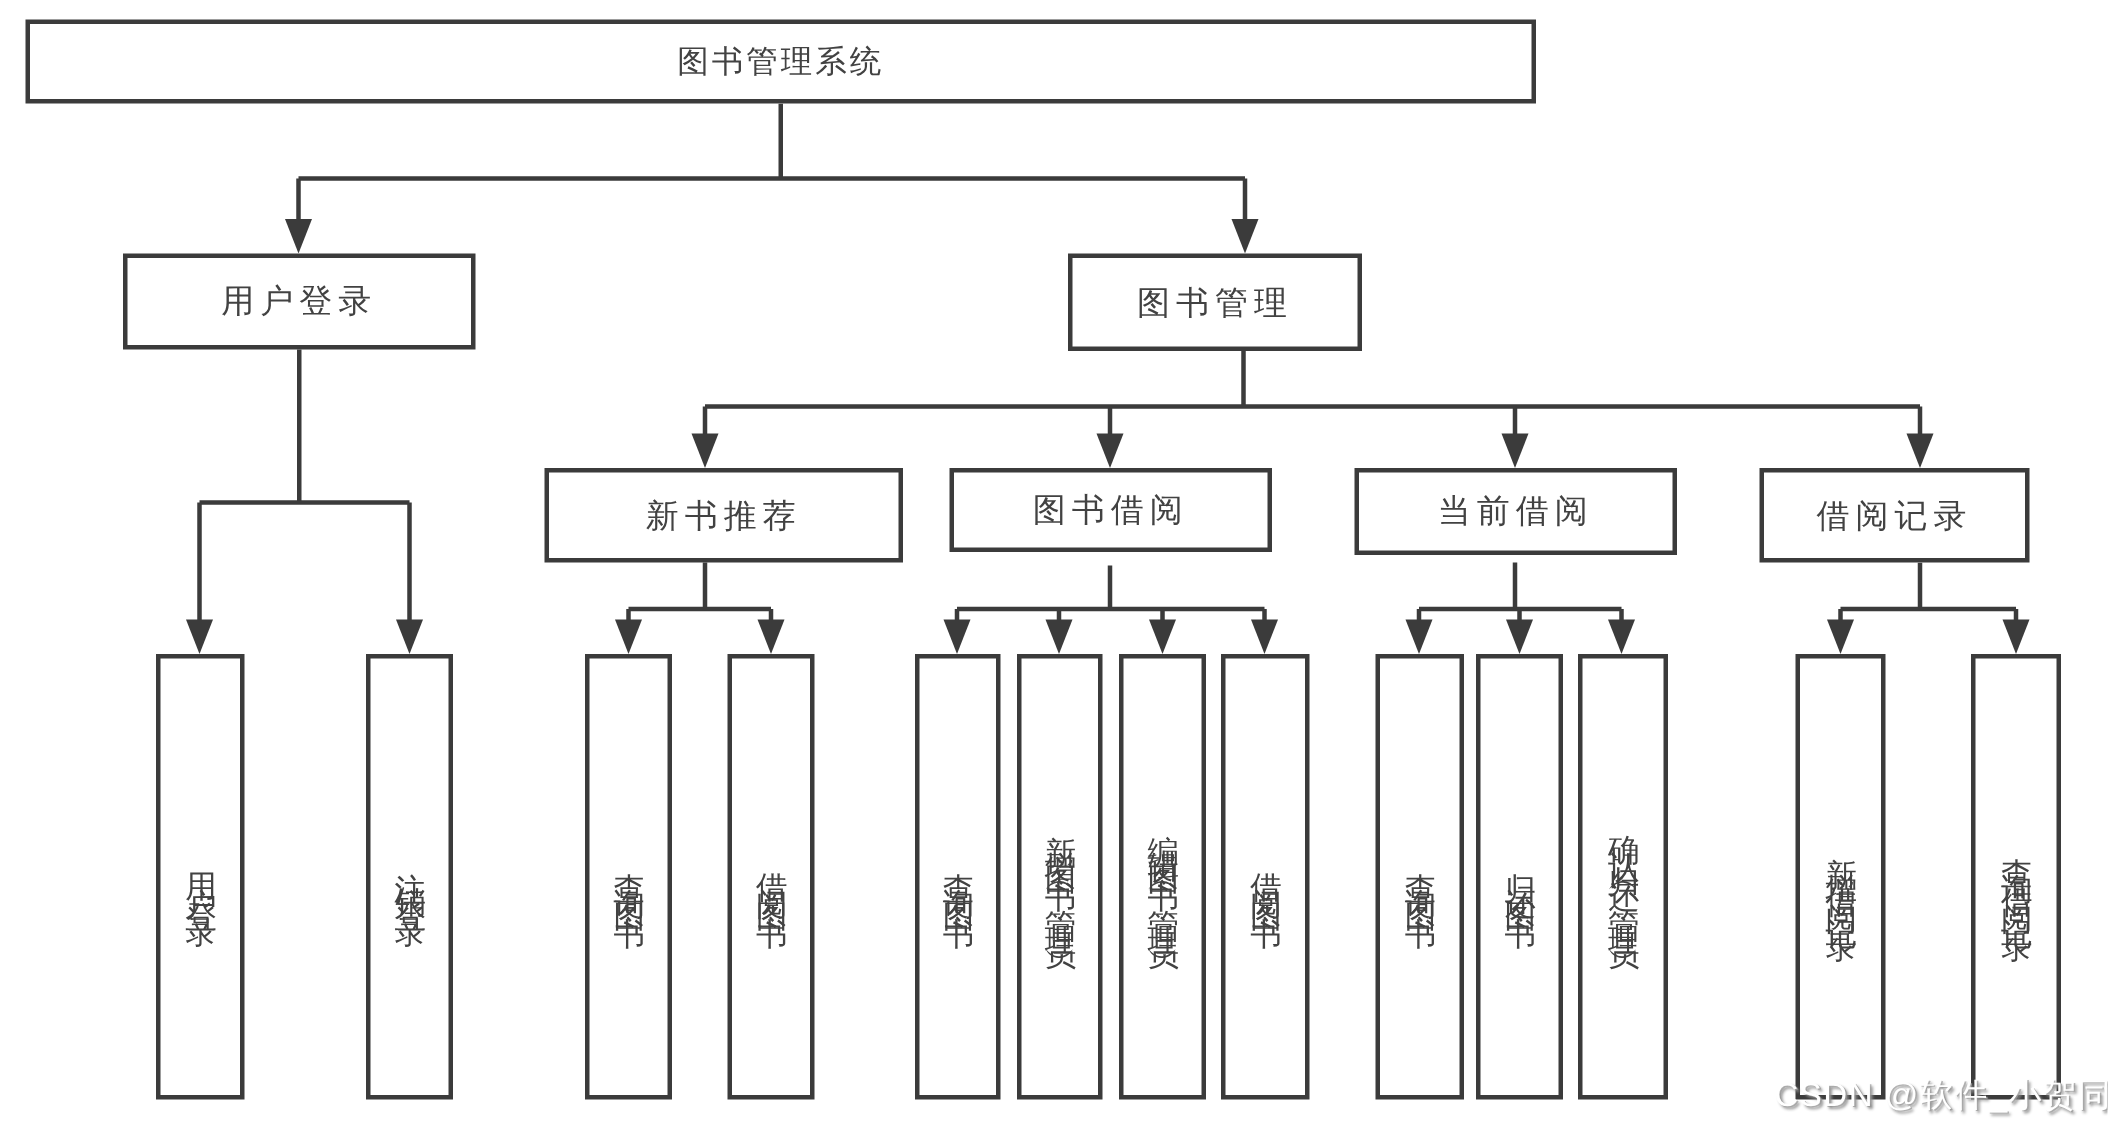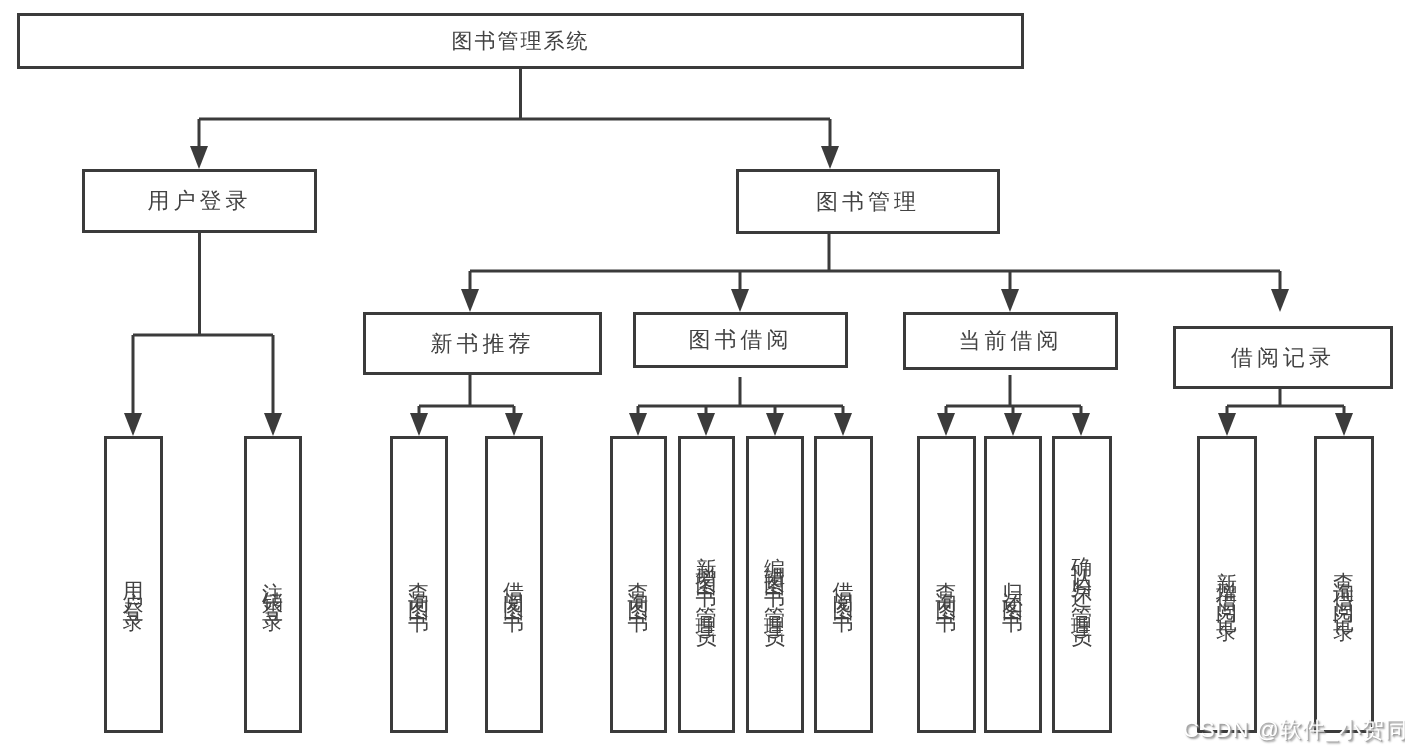--- a/index.html
+++ b/index.html
@@ -69,34 +69,34 @@
     <polygon class="ah" points="1335,413 1353,413 1344,436"></polygon>
   </svg>
 
   <div class="node root-node" style="left:17px;top:13px;width:1007px;height:56px">
     <span>图书管理系统</span>
   </div>
 
   <div class="node branch-node" style="left:82px;top:169px;width:235px;height:64px">
     <span>用户登录</span>
   </div>
-  <div class="node branch-node" style="left:736px;top:169px;width:264px;height:65px">
+  <div class="node branch-node" style="left:712px;top:169px;width:196px;height:65px">
     <span>图书管理</span>
   </div>
 
   <div class="node branch-node" style="left:363px;top:312px;width:239px;height:63px">
     <span>新书推荐</span>
   </div>
   <div class="node branch-node" style="left:633px;top:312px;width:215px;height:56px">
     <span>图书借阅</span>
   </div>
   <div class="node branch-node" style="left:903px;top:312px;width:215px;height:58px">
     <span>当前借阅</span>
   </div>
-  <div class="node branch-node" style="left:1173px;top:326px;width:220px;height:63px">
+  <div class="node branch-node" style="left:1173px;top:312px;width:180px;height:63px">
     <span>借阅记录</span>
   </div>
 
   <div class="node leaf-node" style="left:104px;top:436px;width:59px;height:297px">
     <span>用户登录</span>
   </div>
   <div class="node leaf-node" style="left:244px;top:436px;width:58px;height:297px">
     <span>注销登录</span>
   </div>
 

